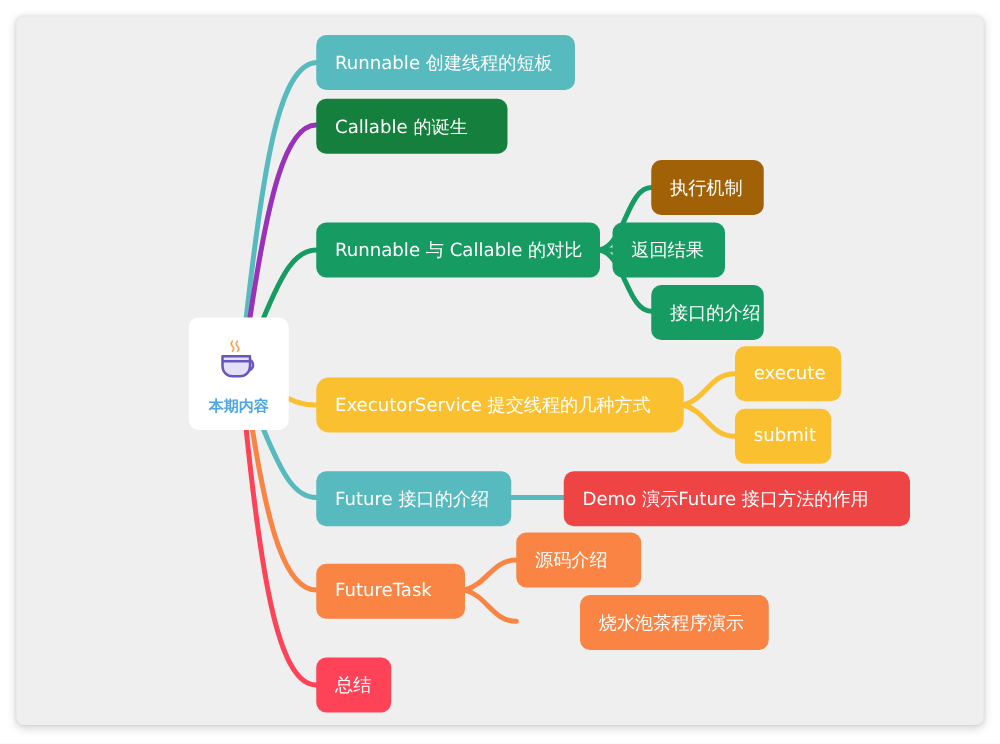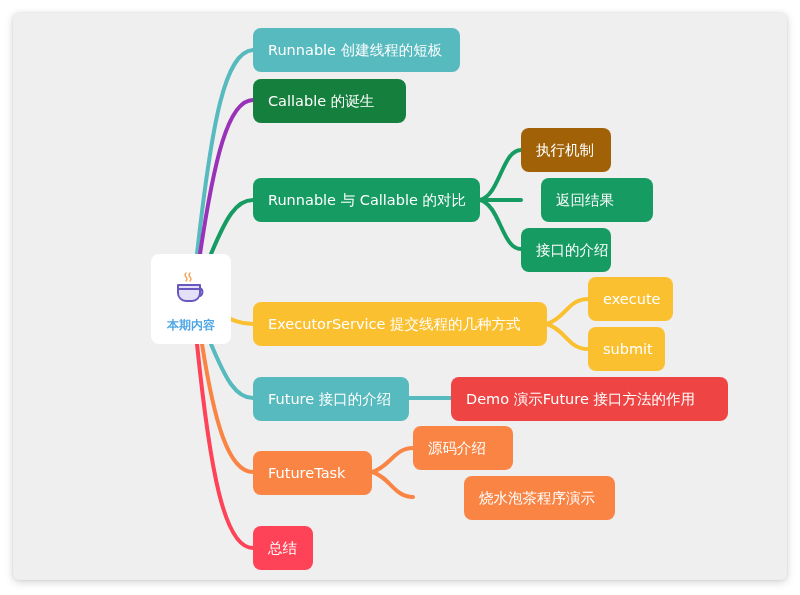--- a/index.html
+++ b/index.html
@@ -60,25 +60,25 @@
     <path d="M5 16 H27 V24 a8 8 0 0 1 -8 8 H13 a8 8 0 0 1 -8 -8 Z" fill="#e4e0f8" stroke="#6757bf" stroke-width="2" stroke-linejoin="round"></path>
     <line x1="5" y1="20" x2="27" y2="20" stroke="#6757bf" stroke-width="2"></line>
     <path d="M27 19 a4.5 4.5 0 0 1 0 8" fill="none" stroke="#6757bf" stroke-width="2" stroke-linecap="round"></path>
   </svg>
   <div class="root-label">本期内容</div>
 </div>
 
 <div class="node" style="left:253px; top:28px; width:207px; background:#56babf;">Runnable 创建线程的短板</div>
 <div class="node" style="left:253px; top:79px; width:153px; background:#15803d;">Callable 的诞生</div>
 <div class="node" style="left:253px; top:178px; width:227px; background:#169b62;">Runnable 与 Callable 的对比</div>
-<div class="node" style="left:253px; top:302px; width:294px; background:#fbc030;">ExecutorService 提交线程的几种方式</div>
+<div class="node" style="left:253px; top:302px; width:294px; background:#fbc030;border-radius:10px;">ExecutorService 提交线程的几种方式</div>
 <div class="node" style="left:253px; top:377px; width:156px; background:#56babf;">Future 接口的介绍</div>
 <div class="node" style="left:253px; top:451px; width:119px; background:#f98443;">FutureTask</div>
 <div class="node" style="left:253px; top:526px; width:60px; background:#fe4257;">总结</div>
 
 <div class="node" style="left:521px; top:128px; width:90px; background:#a16207;">执行机制</div>
-<div class="node" style="left:541px; top:178px; width:112px; background:#169b62;">返回结果</div>
+<div class="node" style="left:490px; top:178px; width:90px; background:#169b62;">返回结果</div>
 <div class="node" style="left:521px; top:228px; width:90px; background:#169b62;">接口的介绍</div>
 <div class="node" style="left:588px; top:277px; width:85px; background:#fbc030;">execute</div>
 <div class="node" style="left:588px; top:327px; width:77px; background:#fbc030;">submit</div>
 <div class="node" style="left:451px; top:377px; width:277px; background:#ef4444;">Demo 演示Future 接口方法的作用</div>
 <div class="node" style="left:413px; top:426px; width:100px; background:#f98443;">源码介绍</div>
 <div class="node" style="left:420px; top:476px; width:151px; background:#f98443;margin-left:44px;">烧水泡茶程序演示</div>
 
 </body></html>

